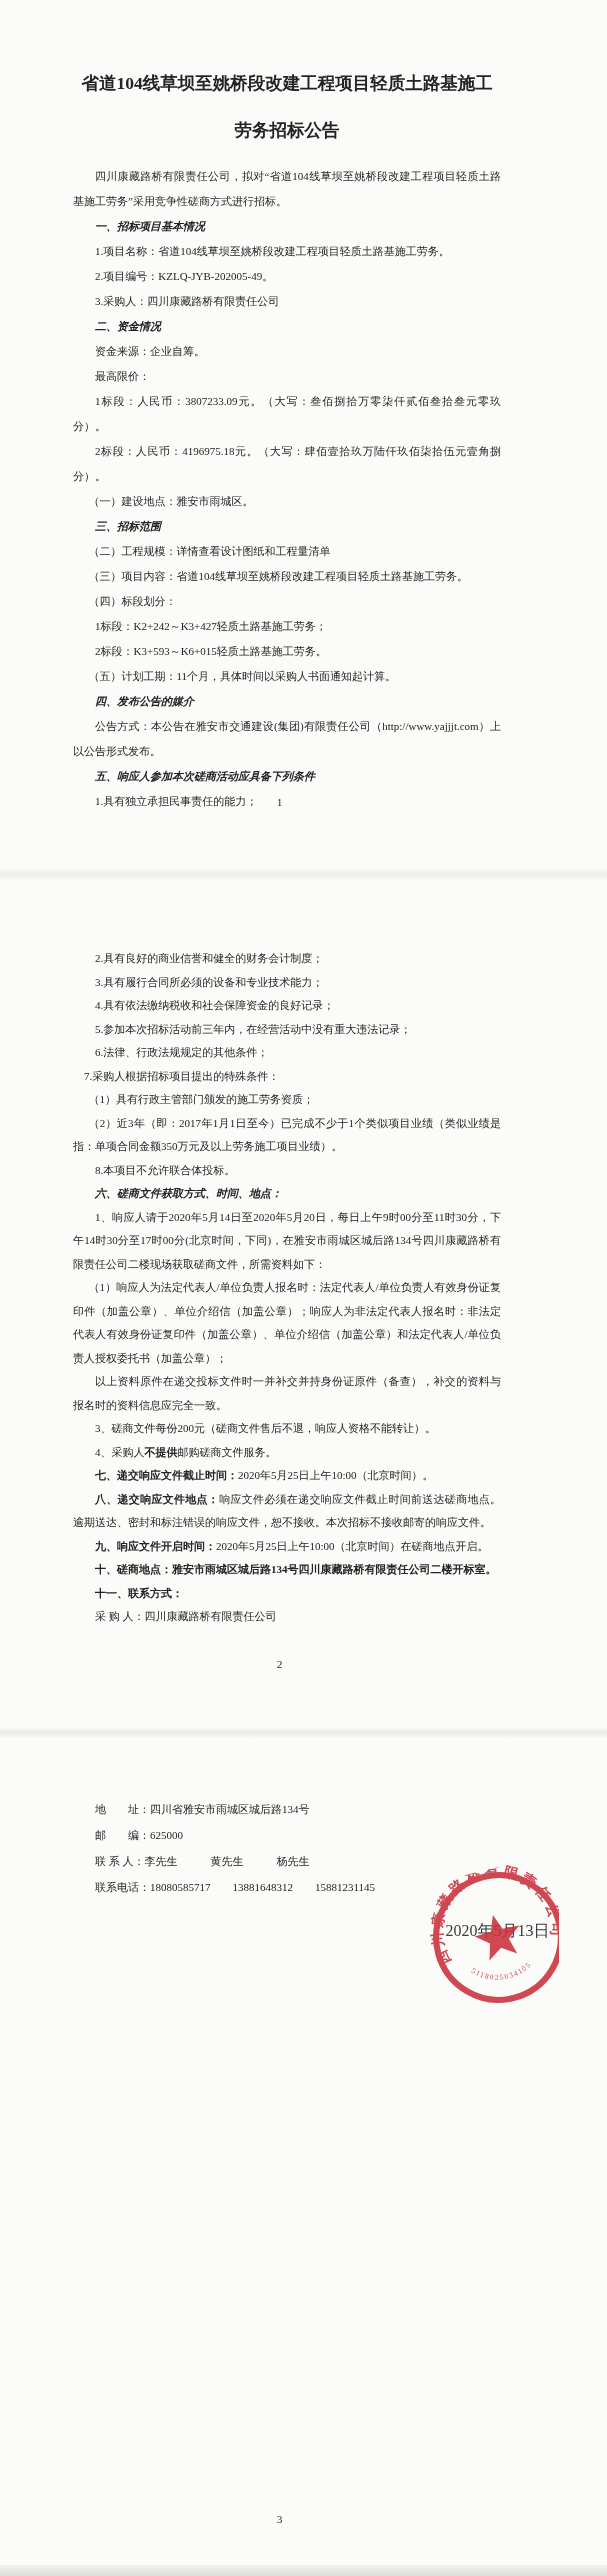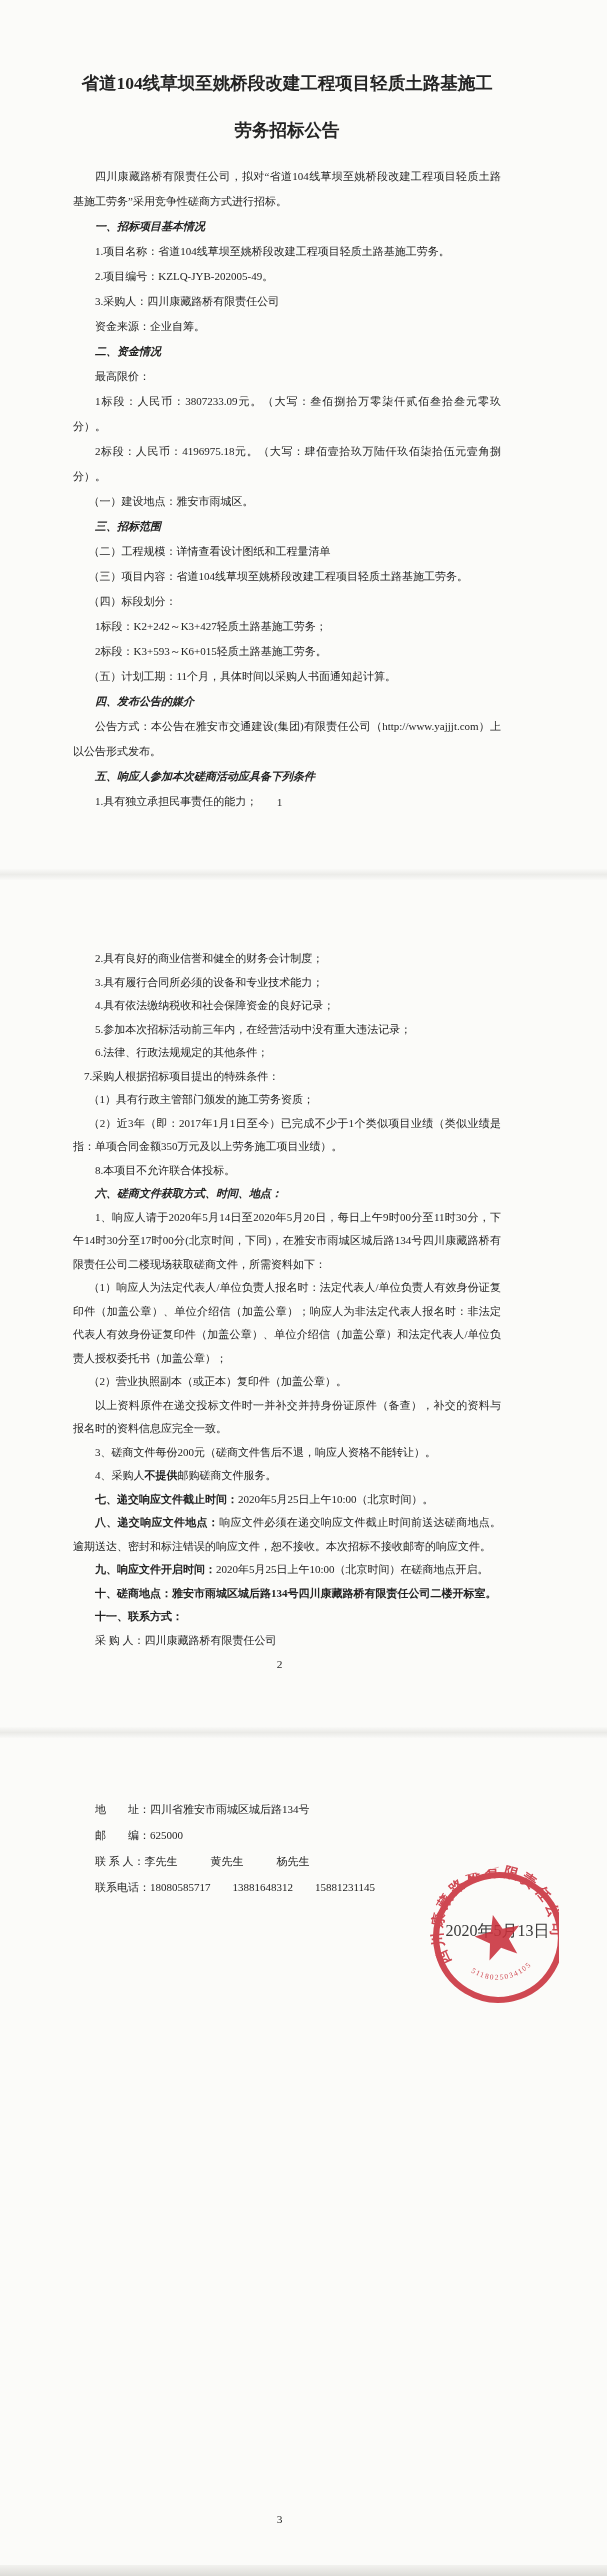--- a/index.html
+++ b/index.html
@@ -48,22 +48,22 @@
 
   <div class="page page-1">
     <div class="content">
         <div class="line title"><span>省道104线草坝至姚桥段改建工程项目轻质土路基施工</span></div>
         <div class="line title title-gap"><span>劳务招标公告</span></div>
         <div class="line p2"><span>四川康藏路桥有限责任公司，拟对“省道104线草坝至姚桥段改建工程项目轻质土路基施工劳务”采用竞争性磋商方式进行招标。</span></div>
         <div class="line h"><span>一、招标项目基本情况</span></div>
         <div class="line p2"><span>1.项目名称：省道104线草坝至姚桥段改建工程项目轻质土路基施工劳务。</span></div>
         <div class="line p2"><span>2.项目编号：KZLQ-JYB-202005-49。</span></div>
         <div class="line p2"><span>3.采购人：四川康藏路桥有限责任公司</span></div>
+        <div class="line h"><span>二、资金情况</span></div>
         <div class="line p2"><span>资金来源：企业自筹。</span></div>
-        <div class="line h"><span>二、资金情况</span></div>
         <div class="line p2"><span>最高限价：</span></div>
         <div class="line p2"><span>1标段：人民币：3807233.09元。（大写：叁佰捌拾万零柒仟贰佰叁拾叁元零玖分）。</span></div>
         <div class="line p2"><span>2标段：人民币：4196975.18元。（大写：肆佰壹拾玖万陆仟玖佰柒拾伍元壹角捌分）。</span></div>
         <div class="line p15"><span>（一）建设地点：雅安市雨城区。</span></div>
         <div class="line h"><span>三、招标范围</span></div>
         <div class="line p15"><span>（二）工程规模：详情查看设计图纸和工程量清单</span></div>
         <div class="line p15"><span>（三）项目内容：省道104线草坝至姚桥段改建工程项目轻质土路基施工劳务。</span></div>
         <div class="line p15"><span>（四）标段划分：</span></div>
         <div class="line p2"><span>1标段：K2+242～K3+427轻质土路基施工劳务；</span></div>
         <div class="line p2"><span>2标段：K3+593～K6+015轻质土路基施工劳务。</span></div>
@@ -85,21 +85,20 @@
         <div class="line p2"><span>4.具有依法缴纳税收和社会保障资金的良好记录；</span></div>
         <div class="line p2"><span>5.参加本次招标活动前三年内，在经营活动中没有重大违法记录；</span></div>
         <div class="line p2"><span>6.法律、行政法规规定的其他条件；</span></div>
         <div class="line p1"><span>7.采购人根据招标项目提出的特殊条件：</span></div>
         <div class="line p15"><span>（1）具有行政主管部门颁发的施工劳务资质；</span></div>
         <div class="line p15"><span>（2）近3年（即：2017年1月1日至今）已完成不少于1个类似项目业绩（类似业绩是指：单项合同金额350万元及以上劳务施工项目业绩）。</span></div>
         <div class="line p2"><span>8.本项目不允许联合体投标。</span></div>
         <div class="line h"><span>六、磋商文件获取方式、时间、地点：</span></div>
         <div class="line p2"><span>1、响应人请于2020年5月14日至2020年5月20日，每日上午9时00分至11时30分，下午14时30分至17时00分(北京时间，下同)，在雅安市雨城区城后路134号四川康藏路桥有限责任公司二楼现场获取磋商文件，所需资料如下：</span></div>
         <div class="line p15"><span>（1）响应人为法定代表人/单位负责人报名时：法定代表人/单位负责人有效身份证复印件（加盖公章）、单位介绍信（加盖公章）；响应人为非法定代表人报名时：非法定代表人有效身份证复印件（加盖公章）、单位介绍信（加盖公章）和法定代表人/单位负责人授权委托书（加盖公章）；</span></div>
-        <div class="line p15"><span>（2）营业执照副本（或正本）复印件（加盖公章）。</span></div>
         <div class="line p2"><span>以上资料原件在递交投标文件时一并补交并持身份证原件（备查），补交的资料与报名时的资料信息应完全一致。</span></div>
         <div class="line p2"><span>3、磋商文件每份200元（磋商文件售后不退，响应人资格不能转让）。</span></div>
         <div class="line p2"><span>4、采购人</span><span class="b">不提供</span><span>邮购磋商文件服务。</span></div>
         <div class="line p2"><span class="b">七、递交响应文件截止时间：</span><span class="u">2020年5月25日</span><span>上午10:00（北京时间）。</span></div>
         <div class="line p2"><span class="b">八、递交响应文件地点：</span><span>响应文件必须在递交响应文件截止时间前送达磋商地点。逾期送达、密封和标注错误的响应文件，恕不接收。本次招标不接收邮寄的响应文件。</span></div>
         <div class="line p2"><span class="b">九、响应文件开启时间：</span><span class="u">2020年5月25日</span><span>上午10:00（北京时间）在磋商地点开启。</span></div>
         <div class="line p2"><span class="b">十、磋商地点：雅安市雨城区城后路134号四川康藏路桥有限责任公司二楼开标室。</span></div>
         <div class="line p2"><span class="b">十一、联系方式：</span></div>
         <div class="line p2"><span>采 购 人：四川康藏路桥有限责任公司</span></div>
       </div>

